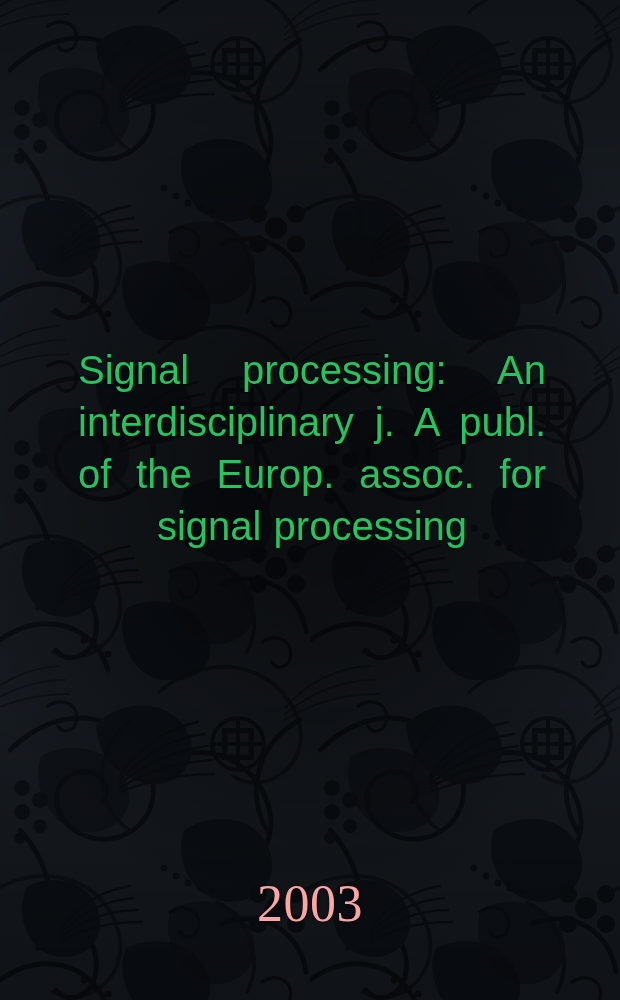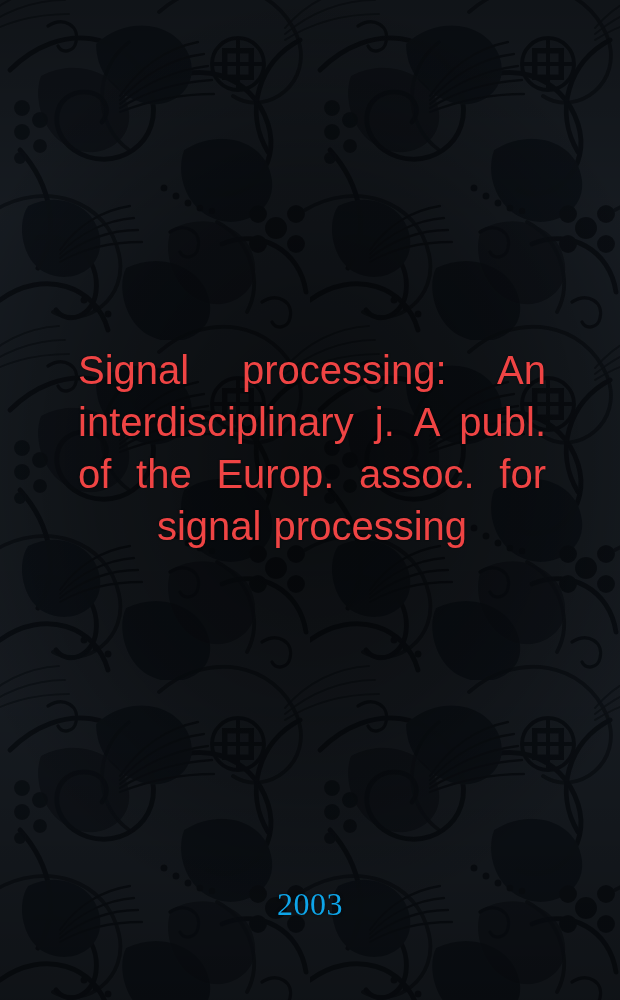--- a/index.html
+++ b/index.html
@@ -41,38 +41,38 @@
     z-index: 2;
   }
 
   .title-block {
     position: absolute;
     left: 78px;
     top: 344px;
     width: 468px;
     text-align: justify;
     text-align-last: center;
-    color: #ef4444;
+    color: #22c55e;
     font-size: 40px;
     line-height: 52px;
     font-weight: 400;
     letter-spacing: 0px;
     word-spacing: 1px;
     text-shadow: 0 0 2px rgba(0,0,0,0.55);
   }
 
   .year {
     position: absolute;
     left: 0;
     right: 0;
     top: 884px;
     text-align: center;
-    color: #0ea5e9;
+    color: #fca5a5;
     font-family: "Liberation Serif", serif;
-    font-size: 32px;
+    font-size: 52px;
     line-height: 40px;
     font-weight: 400;
     letter-spacing: 0.5px;
     text-shadow: 0 0 3px rgba(0,0,0,0.6);
   }
 </style>
 </head>
 <body>
 
 <div class="page">

